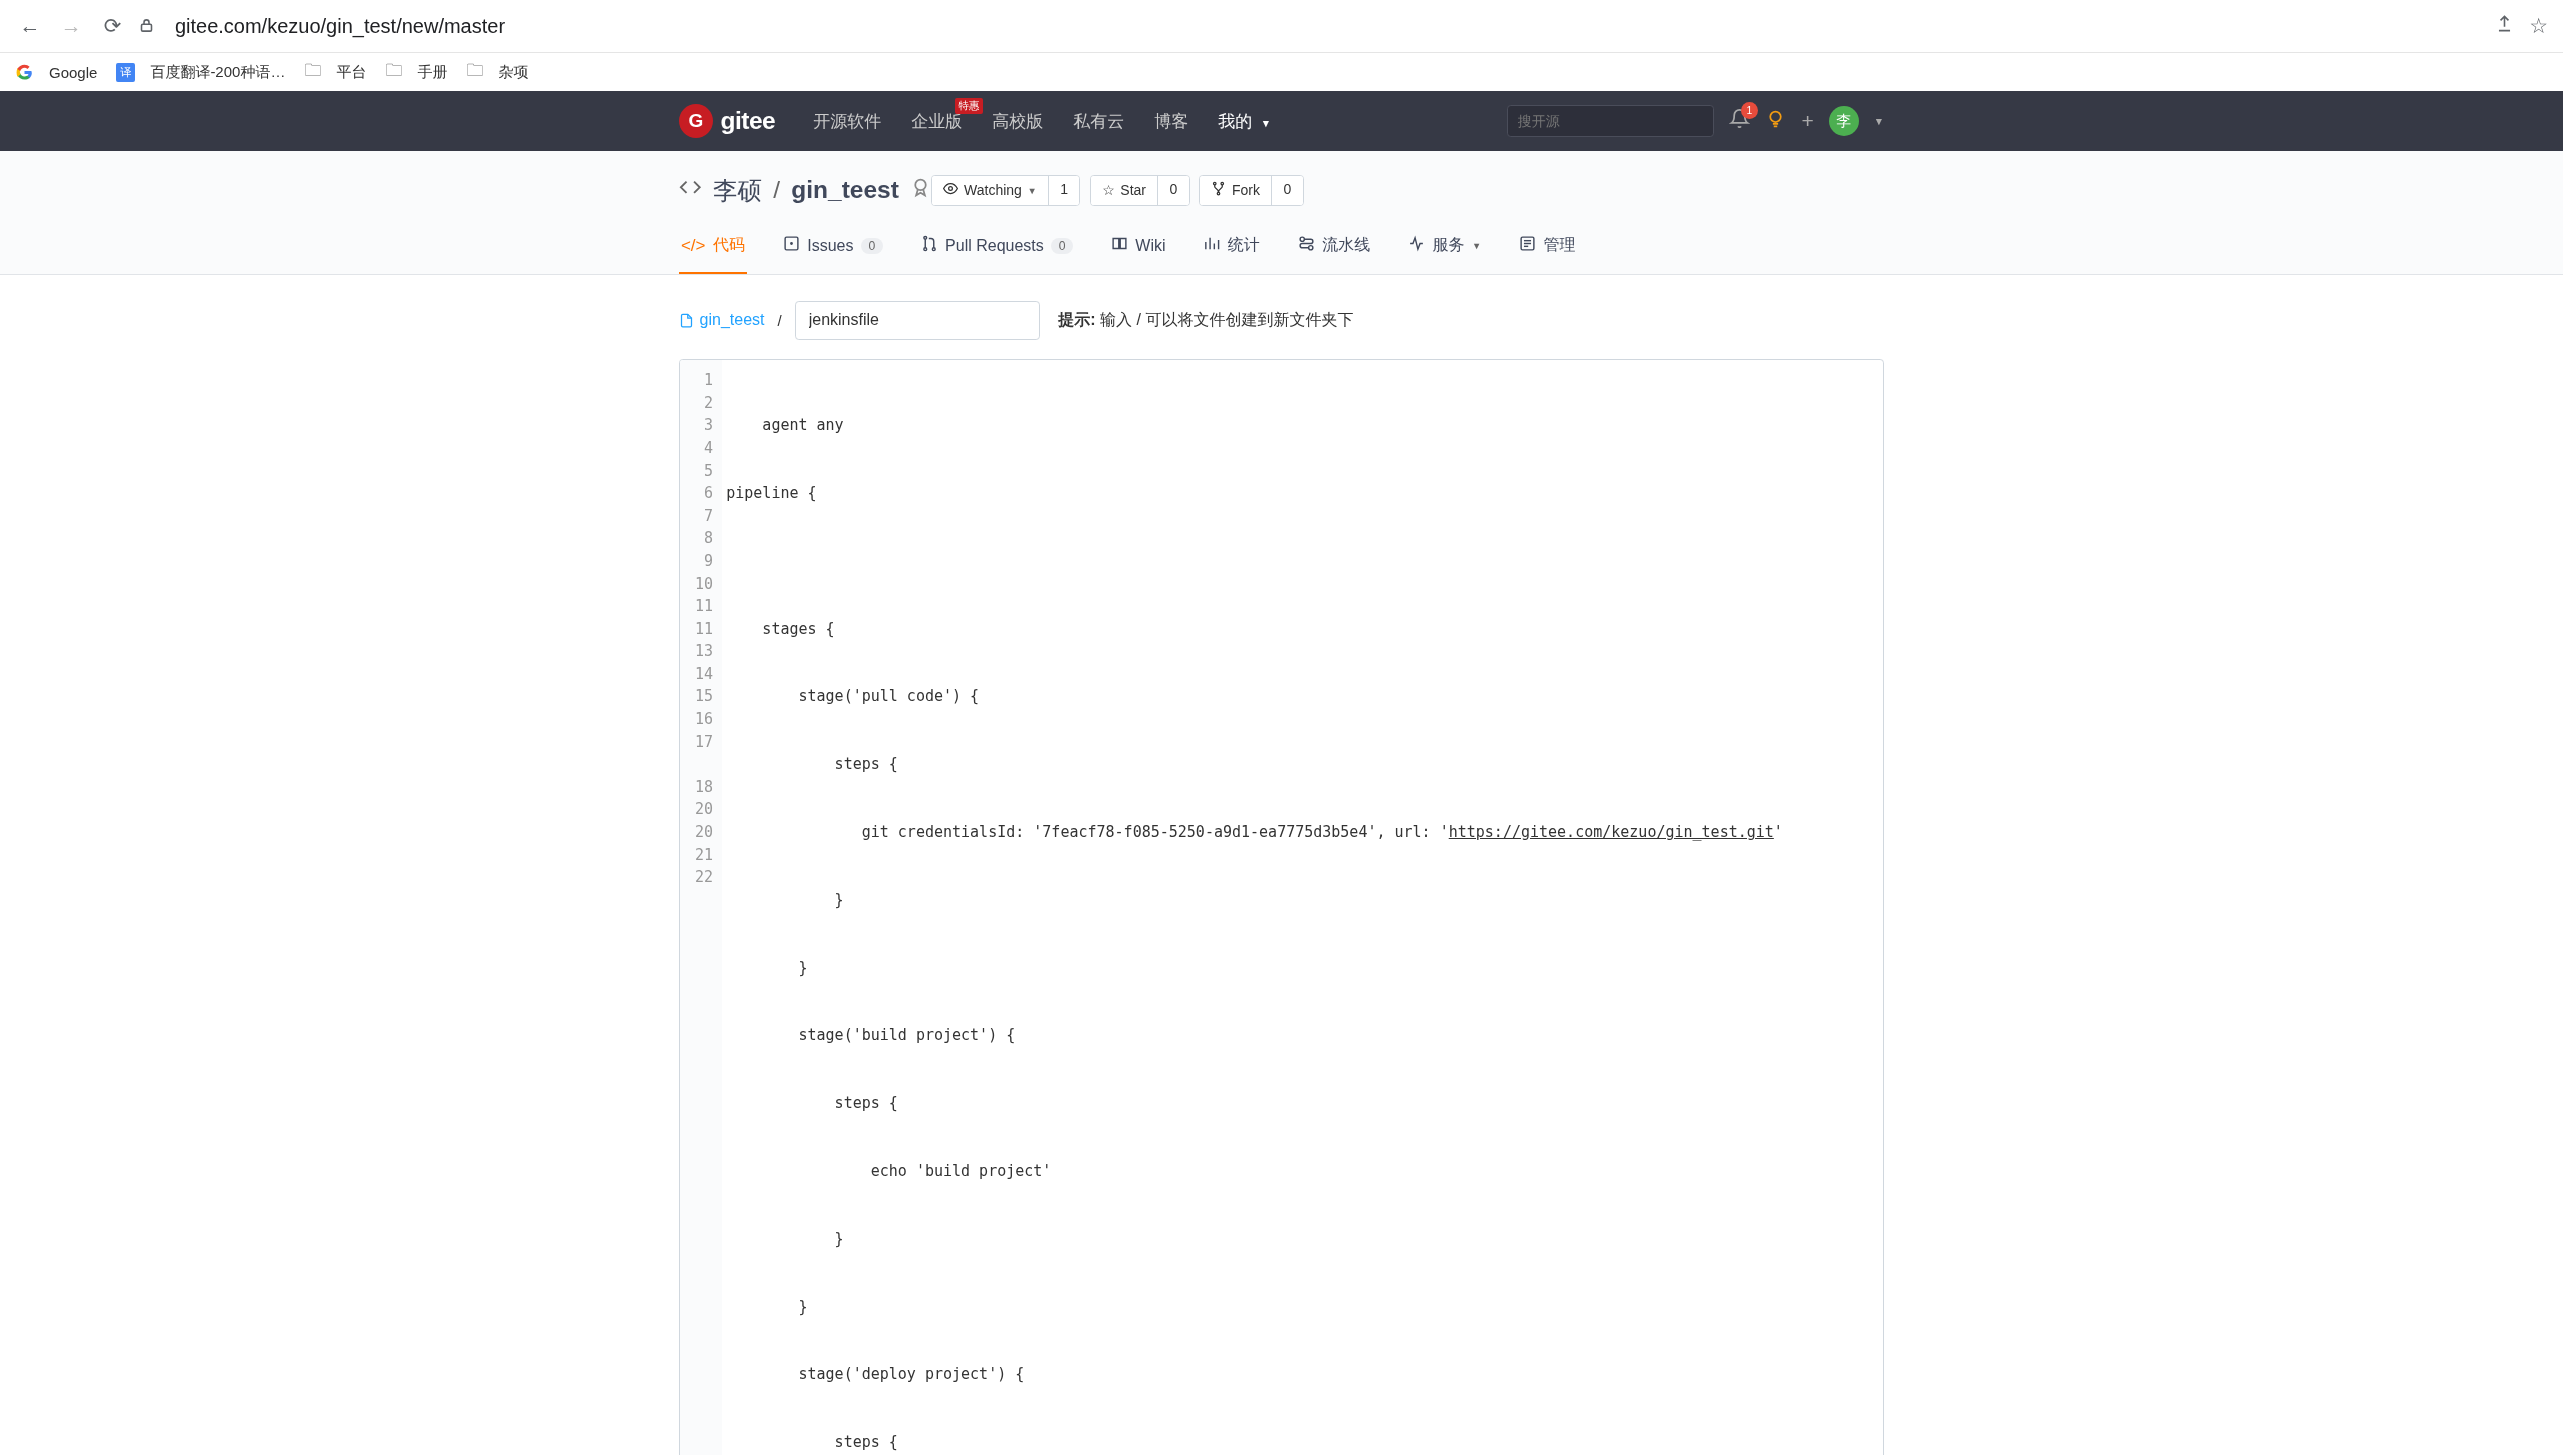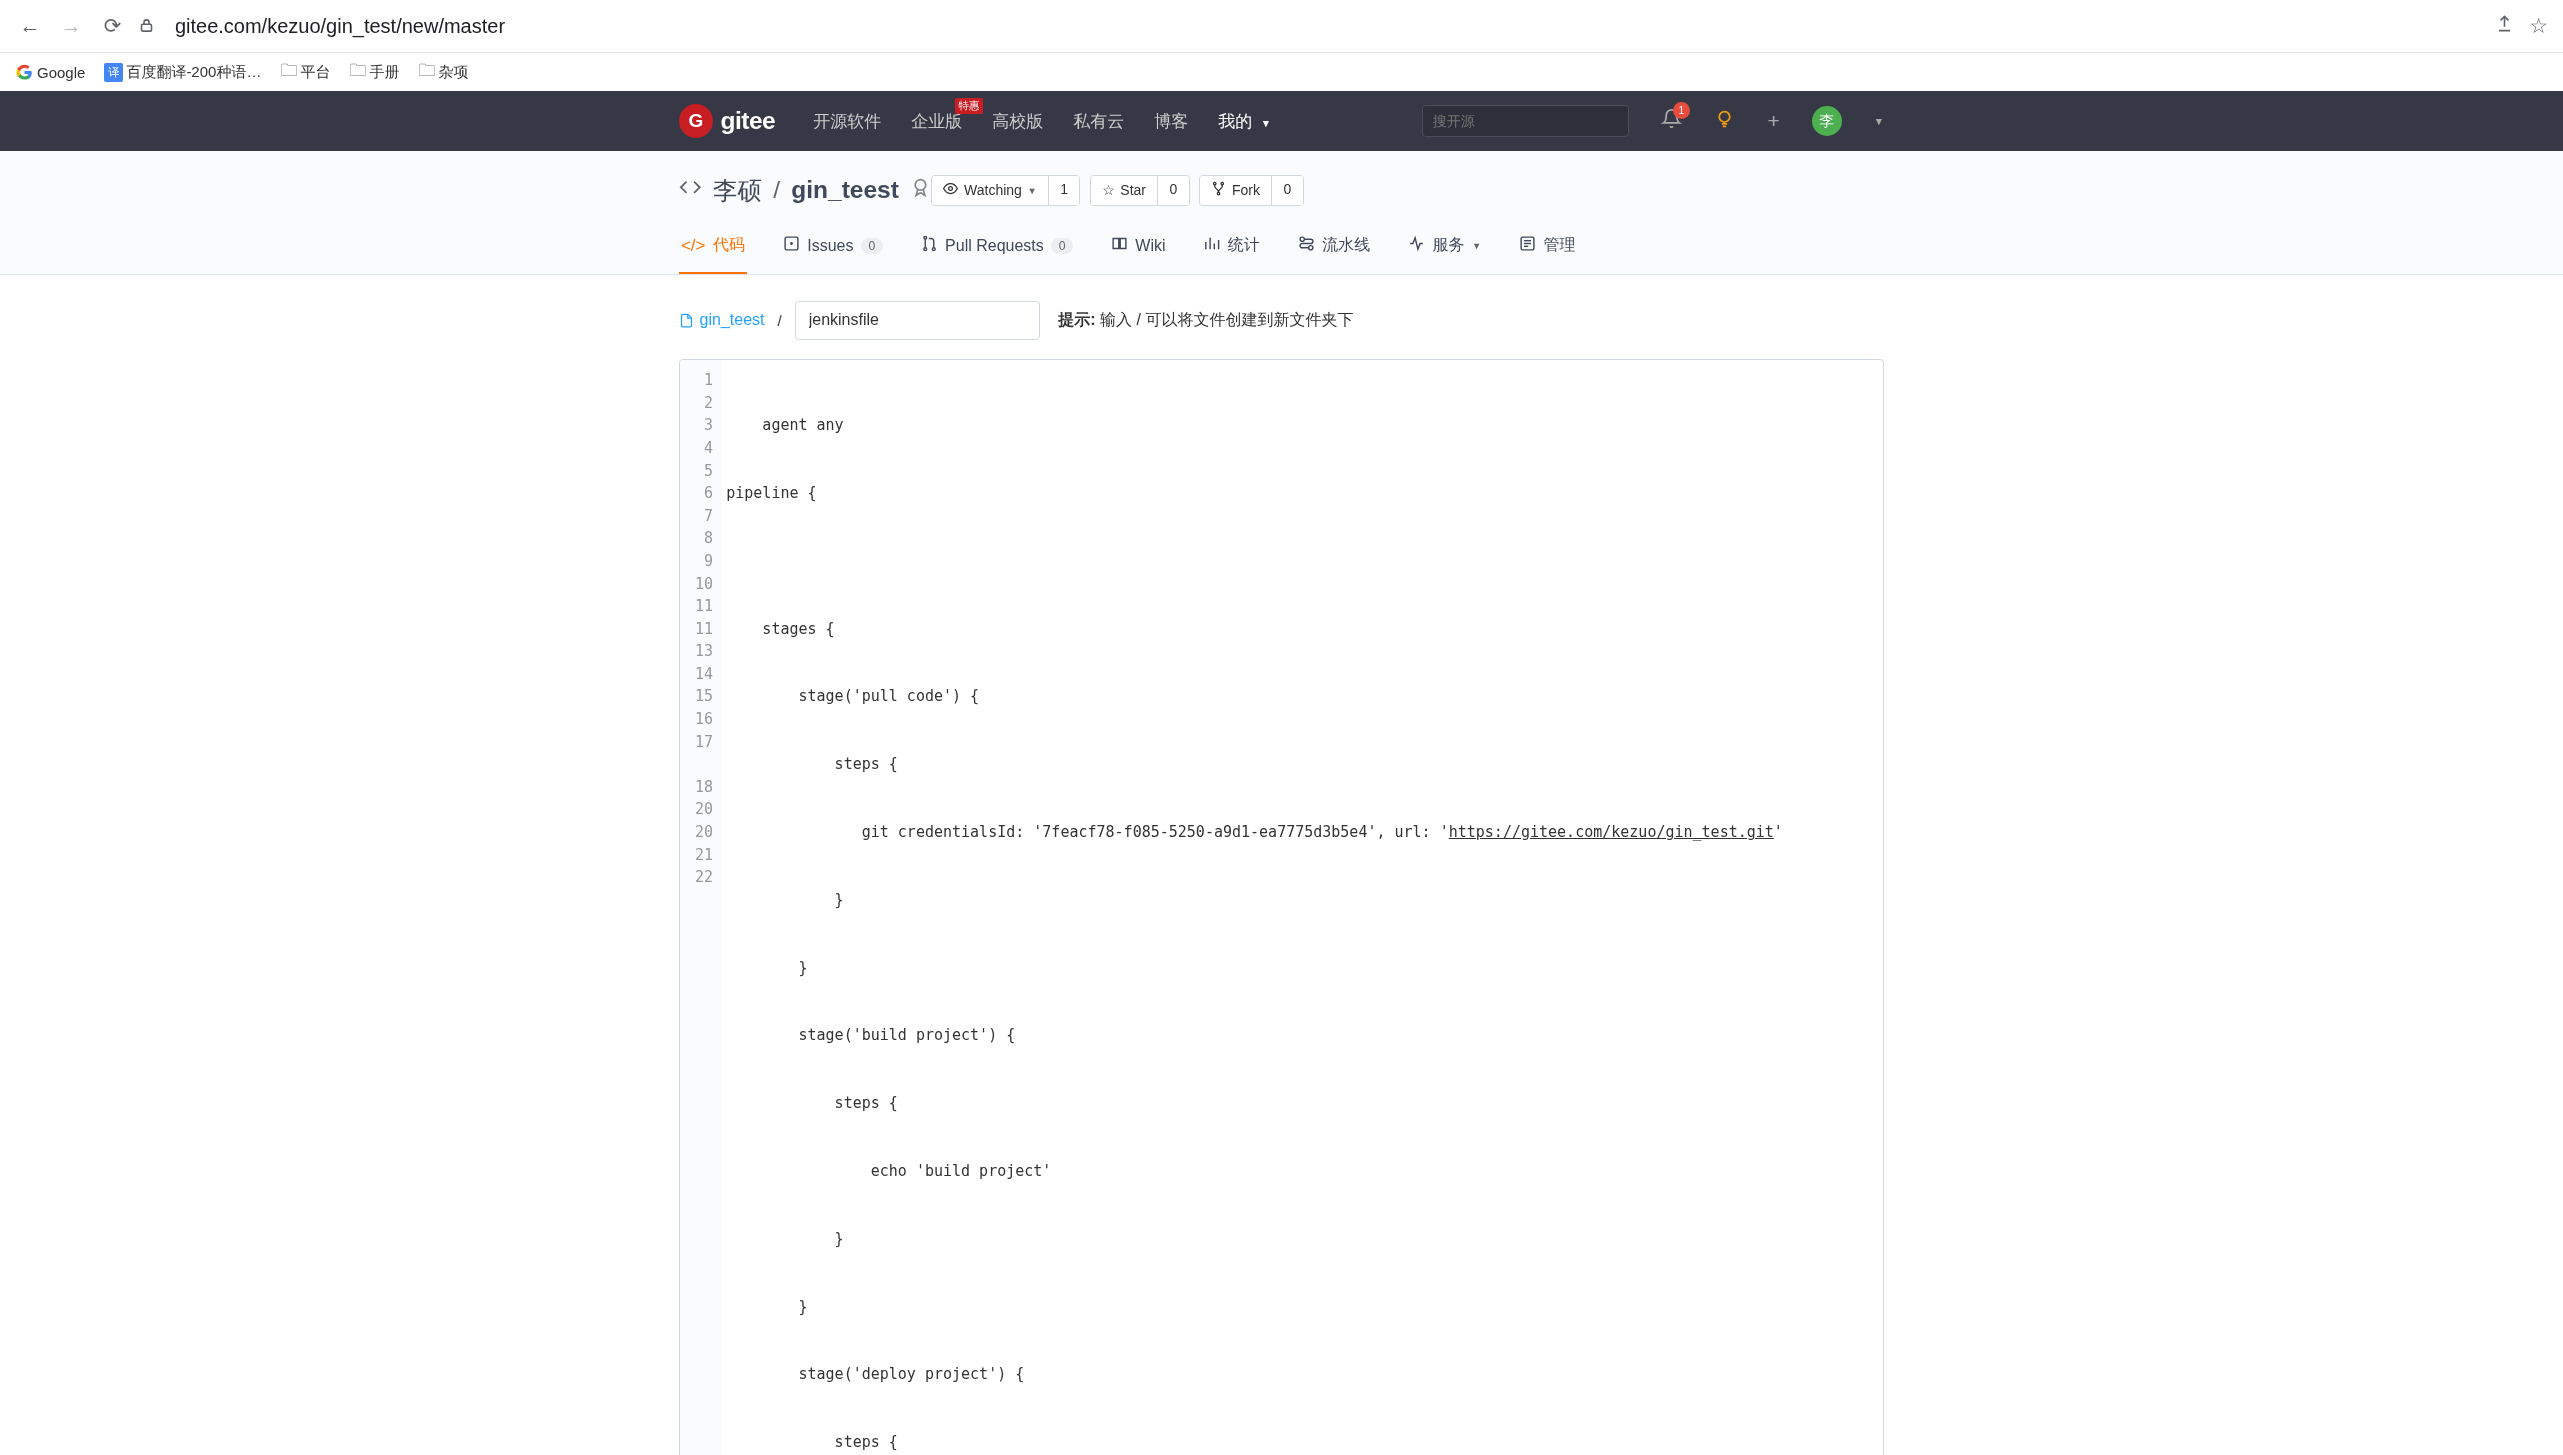--- a/index.html
+++ b/index.html
@@ -7,37 +7,37 @@
 
 
 .browser-bar { height: 53px; display: flex; align-items: center; padding: 0 15px; gap: 11.3px; border-bottom: 0.9px solid #e5e5e5; }
 .browser-btn { width: 30px; height: 30px; display: flex; align-items: center; justify-content: center; color: #5f6368; font-size: 21px; cursor: pointer; }
 .url-bar { flex: 1; display: flex; align-items: center; gap: 21px; font-size: 20px; color: #202124; }
 .lock-icon { color: #5f6368; }
 .browser-actions { display: flex; gap: 15px; color: #5f6368; font-size: 21px; }
 
 
 .bookmarks-bar { height: 38px; display: flex; align-items: center; padding: 0 15px; gap: 19px; font-size: 15px; }
-.bookmark-item { display: flex; align-items: center; gap: 3px; color: #333; cursor: pointer; }
+.bookmark-item { display: flex; align-items: center; gap: 15px; color: #333; cursor: pointer; }
 .bookmark-icon { width: 19px; height: 19px; display: flex; align-items: center; justify-content: center; }
 .google-ico { width: 17px; height: 17px; }
 .trans-ico { width: 19px; height: 19px; background: #4285f4; color: #fff; font-size: 11.3px; display: flex; align-items: center; justify-content: center; border-radius: 1.9px; }
 .folder-ico { color: #757575; font-size: 17px; }
 
 
 .gitee-nav { background: #363945; height: 60px; display: flex; align-items: center; padding: 0 19px; }
 .gitee-nav-inner { width: 100%; max-width: 1205px; margin: 0 auto; display: flex; align-items: center; }
 .gitee-logo { display: flex; align-items: center; gap: 7.5px; margin-right: 38px; }
 .gitee-g { width: 34px; height: 34px; background: #c71d23; border-radius: 50%; display: flex; align-items: center; justify-content: center; color: #fff; font-weight: bold; font-size: 19px; }
 .gitee-text { color: #fff; font-size: 24.5px; font-weight: 600; letter-spacing: -0.5px; }
 .nav-links { display: flex; gap: 30px; flex: 1; }
 .nav-link { color: #ccc; font-size: 17px; cursor: pointer; position: relative; }
 .nav-link.white { color: #fff; }
 .badge-tag { position: absolute; top: -11.3px; right: -21px; background: #c71d23; color: #fff; font-size: 10.4px; padding: 0.9px 3.8px; border-radius: 1.9px; font-family: Liberation Mono, monospace; }
-.nav-right { display: flex; align-items: center; gap: 32px; }
+.nav-right { display: flex; align-items: center; gap: 15px; }
 .search-box { width: 207px; height: 32px; background: #2d2f3a; border: 0.9px solid #4a4d5a; border-radius: 3.8px; padding: 0 9.4px; display: flex; align-items: center; }
 .search-box input { background: transparent; border: none; color: #888; font-size: 14px; outline: none; width: 100%; }
 .nav-icon { color: #aaa; font-size: 21px; cursor: pointer; position: relative; }
 .notif-badge { position: absolute; top: -5.6px; right: -7.5px; background: #e74c3c; color: #fff; font-size: 10.4px; width: 17px; height: 17px; border-radius: 50%; display: flex; align-items: center; justify-content: center; }
 .bulb-icon { color: #f39c12; }
 .avatar { width: 30px; height: 30px; background: #4caf50; border-radius: 50%; display: flex; align-items: center; justify-content: center; color: #fff; font-size: 15px; cursor: pointer; }
 
 
 .repo-section { background: #fafbfc; border-bottom: 0.9px solid #e1e4e8; }
 .repo-inner { max-width: 1205px; margin: 0 auto; padding: 22.6px 0 0 0; }

